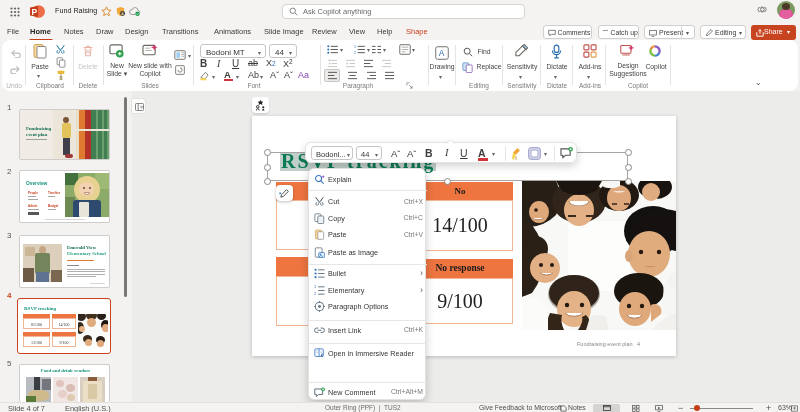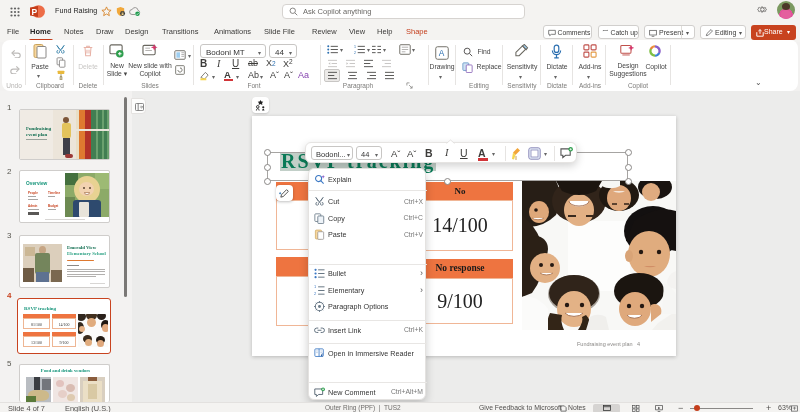--- a/index.html
+++ b/index.html
@@ -89,21 +89,21 @@
 </div>
 <div id="menurow">
  <div class="mi" style="left:7px">File</div>
  <div class="mi" style="left:30px;color:#242424;font-weight:bold">Home</div>
  <div class="abs" style="left:29px;top:17px;width:24px;height:2.5px;background:#c43e1c;border-radius:2px"></div>
  <div class="mi" style="left:64px">Notes</div>
  <div class="mi" style="left:96px">Draw</div>
  <div class="mi" style="left:125px">Design</div>
  <div class="mi" style="left:162px">Transitions</div>
  <div class="mi" style="left:214px">Animations</div>
- <div class="mi" style="left:264px">Slide File</div>
+ <div class="mi" style="left:264px">Slide Image</div>
  <div class="mi" style="left:312px">Review</div>
  <div class="mi" style="left:349px">View</div>
  <div class="mi" style="left:377px">Help</div>
  <div class="mi" style="left:406px;color:#c43e1c">Shape</div>
  <div class="abs" style="left:543px;top:3px;width:49px;height:14px;border:1px solid #d1cfcd;border-radius:3px;background:#fff">
    <svg class="abs" style="left:4px;top:3px" width="8" height="8" viewBox="0 0 12 12">
           <path d="M1 2h10v6H5L2.5 10V8H1z" fill="none" stroke="#555" stroke-width="1.1"></path>
         </svg>
    <div class="abs" style="left:13.5px;top:2.5px;font-size:6.8px;color:#3b3a39;white-space:nowrap">Comments</div>
       </div>
@@ -665,20 +665,29 @@
         <span class="sc">Ctrl+C</span>
       </div>
  <div class="cmi" style="top:57px">
         <svg class="ic" viewBox="0 0 14 16">
           <rect x="1" y="1.5" width="9" height="13" rx="1.5" fill="#f8d79e" stroke="#caa35a"></rect>
           <rect x="4.5" y="4" width="8.5" height="11" rx="1" fill="#fff" stroke="#8a8886"></rect>
         </svg>
         <span class="lab">Paste</span>
         <span class="sc">Ctrl+V</span>
       </div>
+ <div class="cmi" style="top:75px">
+        <svg class="ic" viewBox="0 0 13 13">
+          <rect x="1.5" y="1" width="8" height="11" rx="1" fill="#fff" stroke="#6a7a88"></rect>
+          <rect x="5.5" y="6.5" width="7" height="6" rx="1" fill="#dceaf8" stroke="#3b78c4" stroke-width="0.9"></rect>
+          <circle cx="7.5" cy="8.5" r="0.9" fill="#3b78c4"></circle>
+          <path d="M5.8 12l2.5-2.5 2 2.5" fill="none" stroke="#3b78c4" stroke-width="0.8"></path>
+        </svg>
+        <span class="lab">Paste as Image</span>
+      </div>
  <div class="csep" style="top:94.5px"></div>
  <div class="cmi" style="top:96px">
         <svg class="ic" viewBox="0 0 12 12">
           <circle cx="1.7" cy="2" r="1.2" fill="#3b78c4"></circle>
           <circle cx="1.7" cy="6" r="1.2" fill="#3b78c4"></circle>
           <circle cx="1.7" cy="10" r="1.2" fill="#3b78c4"></circle>
           <path d="M4.5 2h7M4.5 6h7M4.5 10h7" stroke="#5a6a78"></path>
         </svg>
         <span class="lab">Bullet</span>
         <span class="sc" style="font-size:9px;top:3px;color:#555">›</span>

